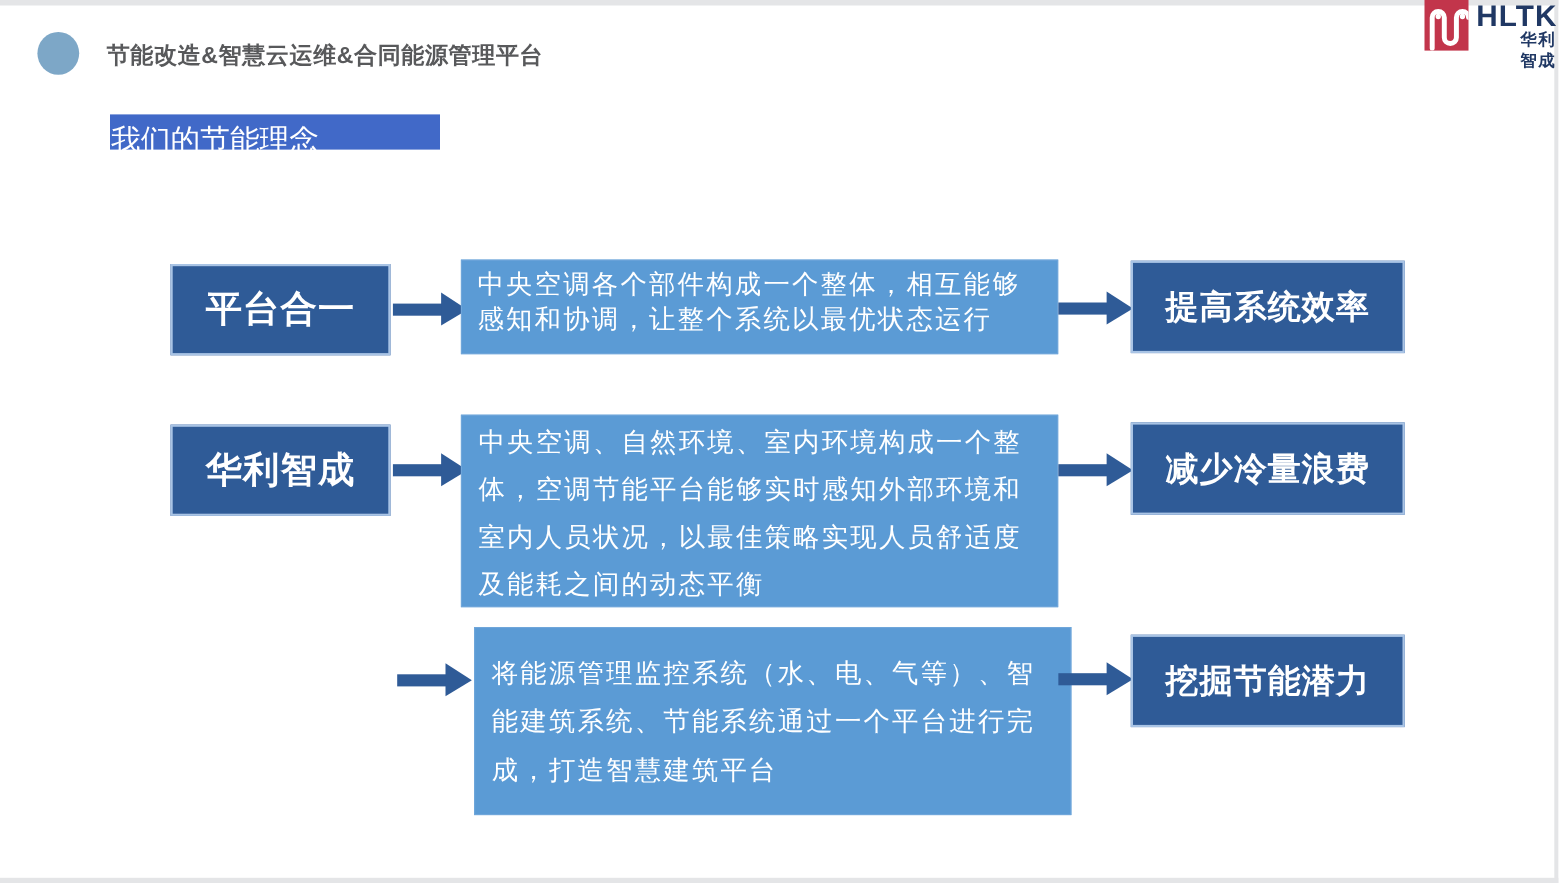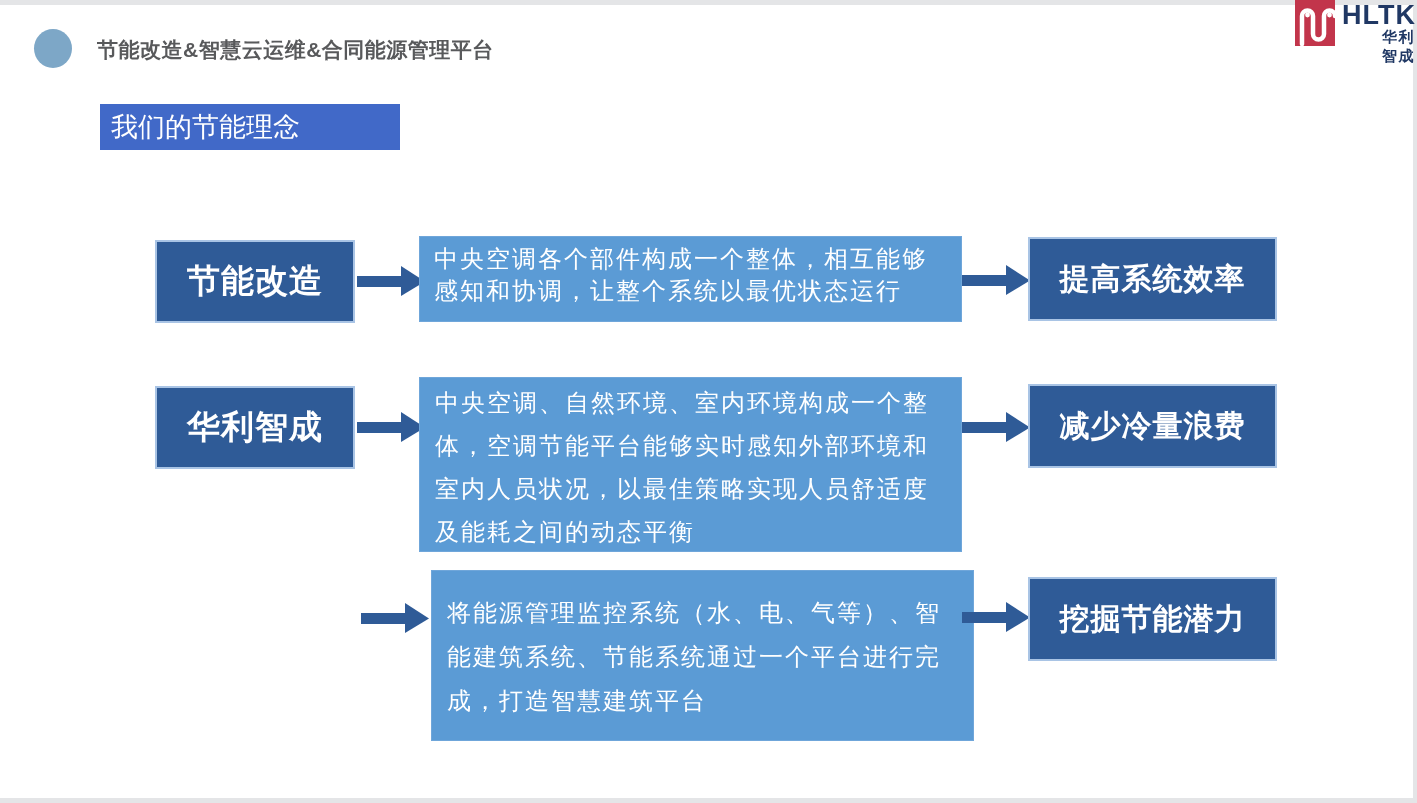--- a/index.html
+++ b/index.html
@@ -46,24 +46,24 @@
     color: var(--logo-navy, #203864); letter-spacing: 1px;
   }
   .logo-cn {
     font-size: 15px; font-weight: bold; line-height: 19px;
     color: var(--logo-navy, #203864); letter-spacing: 1.5px; margin-left: 40px;
   }
 
   
   .section-banner {
     position: absolute; left: 100px; top: 104px;
-    width: 300px; height: 46px;
+    width: 300px; height: 32px;
     background: var(--accent-banner, #4169C8);
     color: #ffffff; font-size: 27px;
-    line-height: 46px; padding-left: 11px;
+    line-height: 46px; padding-left: 1px;
   }
 
   
   .label-box {
     position: absolute;
     width: 200px; height: 83px;
     background: var(--dark-blue, #2F5B97);
     border: 2px solid var(--box-border, #A9C4E5);
     color: #fff; font-size: 33px; font-weight: bold;
     display: flex; align-items: center; justify-content: center;
@@ -128,21 +128,21 @@
       </svg>
     </div>
     <div class="logo-text">
       <div class="logo-hltk">HLTK</div>
       <div class="logo-cn">华利智成</div>
     </div>
   </div>
 
   <div class="section-banner">我们的节能理念</div>
 
-  <div class="label-box lbox1">节能改造</div>
+  <div class="label-box lbox1">平台合一</div>
   <div class="flow-arrow arr1a">
     <svg width="68" height="34" viewBox="0 0 68 34">
         <rect x="0" y="12" width="46" height="11" fill="var(--dark-blue,#2F5B97)"></rect>
         <polygon points="44,2 68,17.5 44,32" fill="var(--dark-blue,#2F5B97)"></polygon>
       </svg>
   </div>
   <div class="desc-box r1">中央空调各个部件构成一个整体，相互能够感知和协调，让整个系统以最优状态运行</div>
   <div class="flow-arrow arr1b">
     <svg width="68" height="34" viewBox="0 0 68 34">
         <rect x="0" y="12" width="46" height="11" fill="var(--dark-blue,#2F5B97)"></rect>

